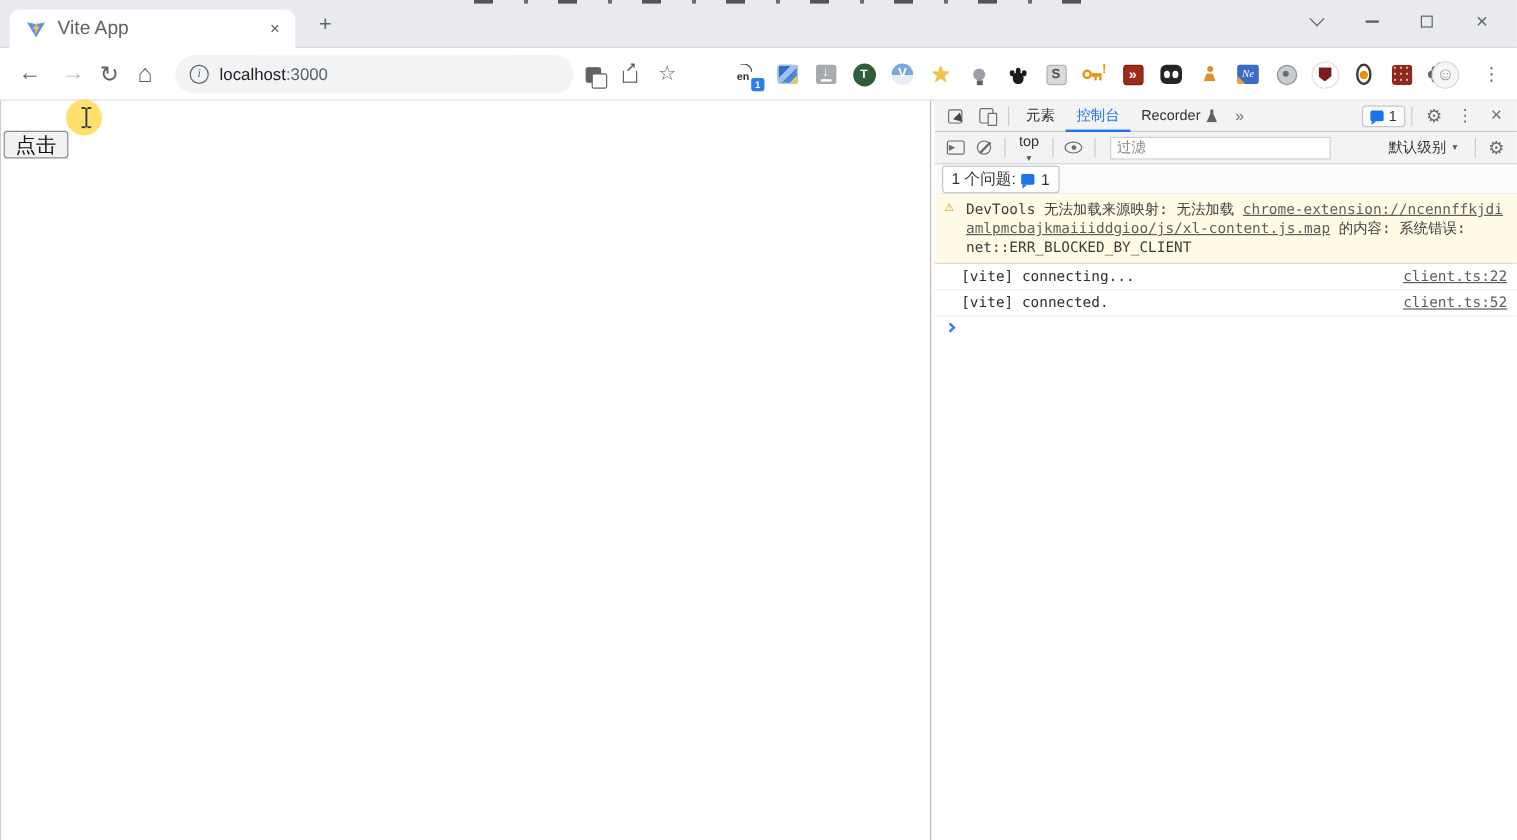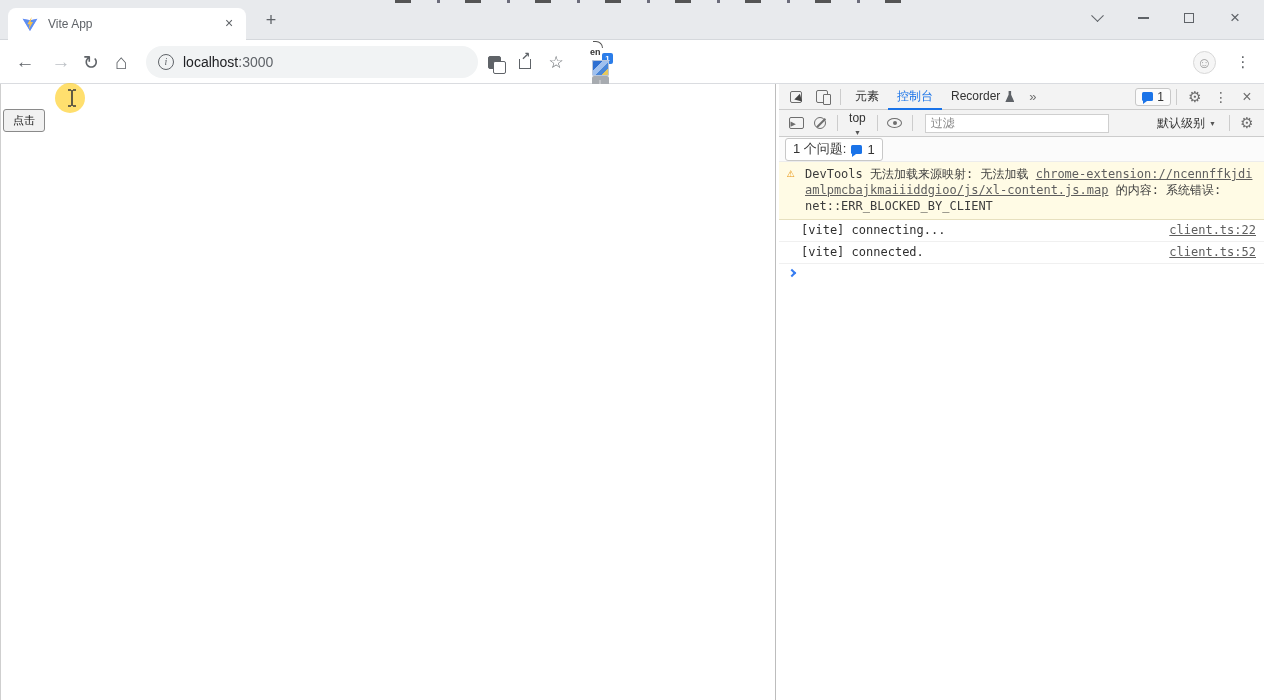--- a/index.html
+++ b/index.html
@@ -7,21 +7,21 @@
     font-family:"Liberation Sans","DejaVu Sans",sans-serif; background:#fff; }
   .mono { font-family:"DejaVu Sans Mono","Liberation Mono",monospace; }
 
   
   .titlebar { position:absolute; left:0; top:0; width:1264px; height:40px; background:#e8eaed; border-bottom:1px solid #d5d8dc;}
   .sliver { position:absolute; left:395px; top:0; width:515px; height:3px;
     background:repeating-linear-gradient(90deg,#3a3a3a 0 16px,transparent 16px 42px,#556 42px 45px,transparent 45px 70px); opacity:.85;}
   .tab { position:absolute; left:8px; top:8px; width:238px; height:32px; background:#fff;
     border-radius:8px 8px 0 0; display:flex; align-items:center; padding:0 8px 0 14px; }
   .tab-favicon { width:16px; height:16px; margin-right:10px; flex:none; }
-  .tab-title { font-size:12px; color:#5f6368; flex:1; white-space:nowrap; overflow:hidden; }
+  .tab-title { font-size:16px; color:#5f6368; flex:1; white-space:nowrap; overflow:hidden; }
   .tab-close { width:18px; height:18px; border-radius:50%; color:#5f6368; font-size:14px; line-height:17px; text-align:center; cursor:pointer;}
   .newtab-btn { position:absolute; left:258px; top:10px; width:26px; height:22px; color:#5f6368; font-size:18px; line-height:20px; text-align:center; cursor:pointer;}
   .wincontrols { position:absolute; right:6px; top:0; height:36px; display:flex; align-items:center; }
   .winbtn { width:46px; height:32px; display:flex; align-items:center; justify-content:center; color:#5f6368; cursor:pointer;}
   .chev { width:9px; height:9px; border-right:1.5px solid #5f6368; border-bottom:1.5px solid #5f6368; transform:rotate(45deg) translate(-2px,-2px);}
   .minus { width:11px; height:1.5px; background:#5f6368; }
   .maxi { width:10px; height:10px; border:1.2px solid #5f6368; }
   .wclose { font-size:17px; }
 
   
@@ -33,21 +33,21 @@
     text-align:center; font-style:italic; font-family:"Liberation Serif",serif; margin-right:9px; flex:none;}
   .url { font-size:14px; color:#202124; white-space:nowrap;}
   .url .port { color:#5f6368; }
   .actico { position:absolute; top:0; height:44px; width:32px; display:flex; align-items:center; justify-content:center; color:#5f6368; cursor:pointer;}
   .tr-sq { width:13px; height:13px; border:1.6px solid #5f6368; border-radius:2px; position:relative; background:#5f6368;}
   .tr-sq::after { content:""; position:absolute; left:4px; top:4px; width:11px; height:11px; background:#fff; border:1.4px solid #5f6368; border-radius:2px;}
   .share-box { width:12px; height:10px; border:1.5px solid #5f6368; border-top:none; position:relative; margin-top:4px;}
   .share-box::after { content:"↗"; position:absolute; left:1px; top:-9px; font-size:11px; color:#5f6368; font-weight:bold;}
 
   
-  .extrow { position:absolute; left:584px; top:0; height:44px; display:flex;flex-direction:column; }
+  .extrow { position:absolute; left:608px; top:0; height:44px; display:flex; }
   .extslot { width:32px; height:44px; display:flex; align-items:center; justify-content:center; cursor:pointer; position:relative;}
   .en-wrap { position:relative; width:20px; height:20px;}
   .en-txt { position:absolute; left:0px; bottom:3px; font-size:9px; font-weight:bold; color:#333;}
   .en-arc { position:absolute; left:3px; top:1px; width:10px; height:7px; border-top:1.6px solid #555; border-right:1.6px solid #555; border-top-right-radius:8px;}
   .en-badge { position:absolute; right:-3px; bottom:-4px; width:11px; height:11px; background:#2b7de9; border-radius:2px;
     color:#fff; font-size:8px; line-height:11px; text-align:center; font-weight:bold;}
   .px-art { width:17px; height:16px; border-radius:2px;
     background:linear-gradient(135deg,#2d6fd2 0 35%,#9fc0ef 35% 55%,#4a87d8 55% 75%,#e8c85a 75% 100%); box-shadow:0 0 0 1px #b9c6da inset;}
   .dl-sq { width:17px; height:16px; border-radius:2px; background:#a7abb0; color:#fff; font-size:11px; font-weight:bold; text-align:center; line-height:13px; position:relative;}
   .dl-sq::after { content:""; position:absolute; left:4px; bottom:2.5px; width:9px; height:1.8px; background:#fff;}
@@ -88,21 +88,21 @@
   .avatar { position:absolute; left:1193px; top:11px; width:23px; height:23px; border-radius:50%; background:#f6f6f6; border:1px solid #d8d8d8;
     color:#9a9a9a; font-size:15px; line-height:21px; text-align:center; cursor:pointer;}
   .kebab { position:absolute; left:1228px; top:0; width:30px; height:44px; color:#5f6368; font-size:15px; display:flex; align-items:center; justify-content:center; cursor:pointer;}
 
   
   .page { position:absolute; left:0; top:84px; width:775px; height:616px; background:#fff; border-left:1px solid #cfcfcf;}
   .search-input { position:absolute; left:1px; top:3px; width:177px; height:21px; border:1px solid #5e5e5e; border-radius:0;
     font-size:13px; padding:0 4px; color:#222; background:#fff; font-family:inherit;}
   .search-input::placeholder { color:#757575; opacity:1;}
   .click-btn { position:absolute; left:2px; top:25px; height:23px; padding:0 9px; background:#f1f1f1; border:1px solid #8a8a8a;
-    border-radius:3px; font-size:11px; color:#111; cursor:pointer; font-family:inherit;}
+    border-radius:3px; font-size:17px; color:#111; cursor:pointer; font-family:inherit;}
   .cursor-halo { position:absolute; left:54px; top:-1px; width:30px; height:30px; border-radius:50%; background:rgba(255,201,14,.6); pointer-events:none;}
   .ibeam { position:absolute; left:66px; top:5px; pointer-events:none;}
 
   
   .split { position:absolute; left:775px; top:84px; width:1px; height:616px; background:#bdbdbd; cursor:col-resize;}
 
   
   .devtools { position:absolute; left:779px; top:84px; width:485px; height:616px; background:#fff; font-size:12px; color:#333;}
   .dt-tabbar { height:26px; background:#f3f3f3; border-bottom:1px solid #ccc; display:flex; align-items:center; padding:0 4px;}
   .dt-ico { width:26px; height:25px; display:flex; align-items:center; justify-content:center; color:#6e6e6e; cursor:pointer;}

